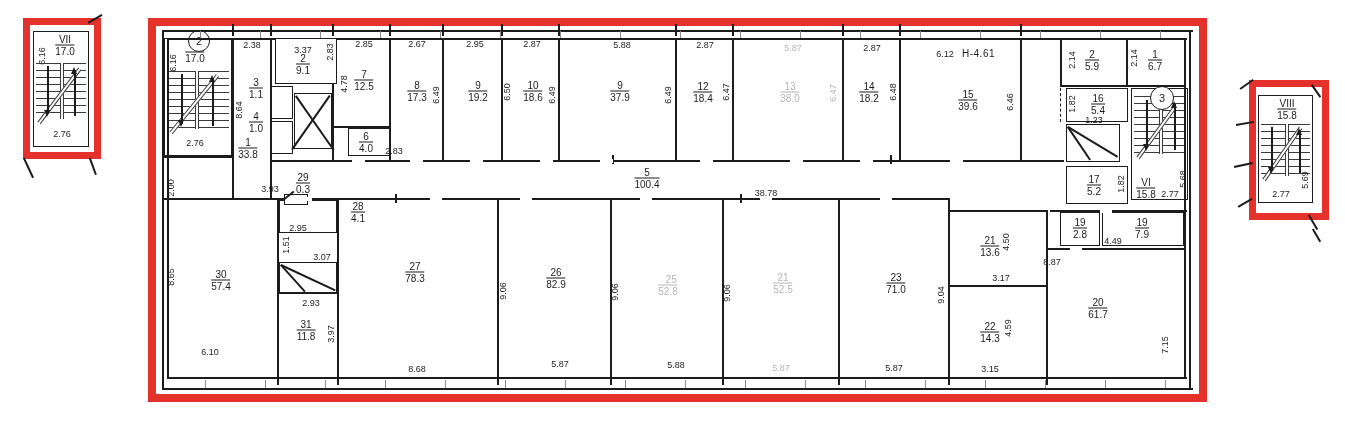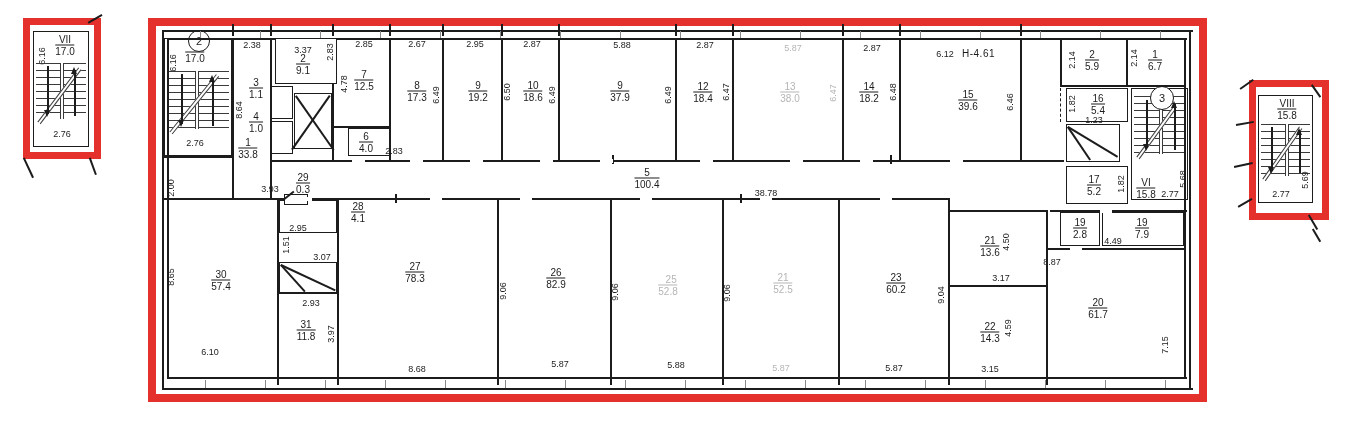--- a/index.html
+++ b/index.html
@@ -342,21 +342,21 @@
     <div class="frac" style="left: 990px; top: 246px;">
       <b>21</b>
       <i>13.6</i>
     </div>
     <div class="frac" style="left: 990px; top: 332px;">
       <b>22</b>
       <i>14.3</i>
     </div>
     <div class="frac" style="left: 896px; top: 283px;">
       <b>23</b>
-      <i>60.2</i>
+      <i>71.0</i>
     </div>
     <div class="frac faded" style="left: 783px; top: 283px;">
       <b>21</b>
       <i>52.5</i>
     </div>
     <div class="frac faded" style="left: 668px; top: 285px; text-align: right;">
       <b>25</b>
       <i>52.8</i>
     </div>
     <div class="frac" style="left: 556px; top: 278px;">

